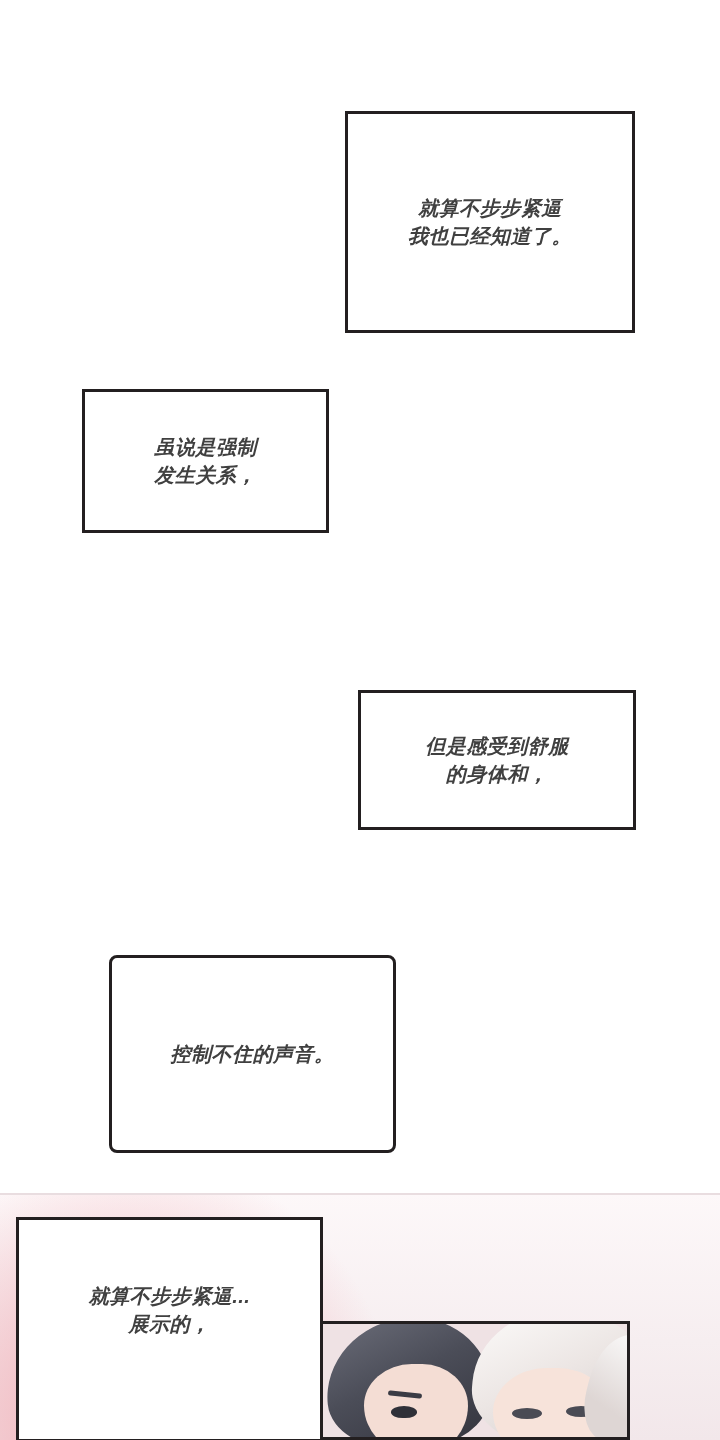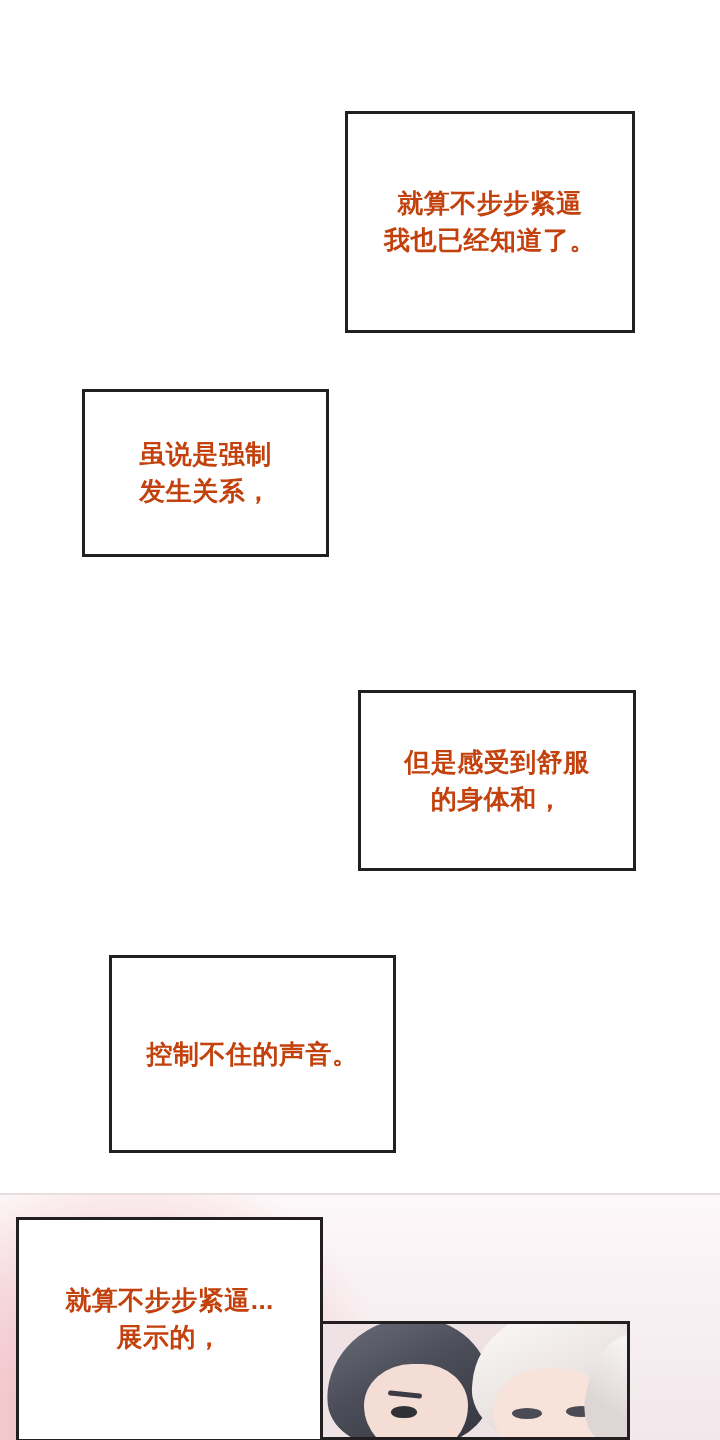--- a/index.html
+++ b/index.html
@@ -25,51 +25,53 @@
     background: #ffffff;
     border: 3px solid #231f20;
     box-sizing: border-box;
     display: flex;
     align-items: center;
     justify-content: center;
     text-align: center;
   }
   .panel .txt {
     font-family: "Liberation Sans", sans-serif;
-    color: #c2410c;
-    font-size: 26px;
+    color: #404040;
+    font-size: 20px;
     line-height: 1.42;
     font-weight: 600;
     white-space: pre-line;
     letter-spacing: 0.5px;
+    font-style: italic;
   }
   
   #bubble-1 {
     left: 345px;
     top: 111px;
     width: 290px;
     height: 222px;
   }
   #bubble-2 {
     left: 82px;
     top: 389px;
     width: 247px;
-    height: 168px;
+    height: 144px;
   }
   #bubble-3 {
     left: 358px;
     top: 690px;
     width: 278px;
-    height: 181px;
+    height: 140px;
   }
   #bubble-4 {
     left: 109px;
     top: 955px;
     width: 287px;
     height: 198px;
+    border-radius: 8px;
   }
   #bubble-5 {
     left: 16px;
     top: 1217px;
     width: 307px;
     height: 225px;
     align-items: flex-start;
     justify-content: center;
     padding-top: 62px;
   }

